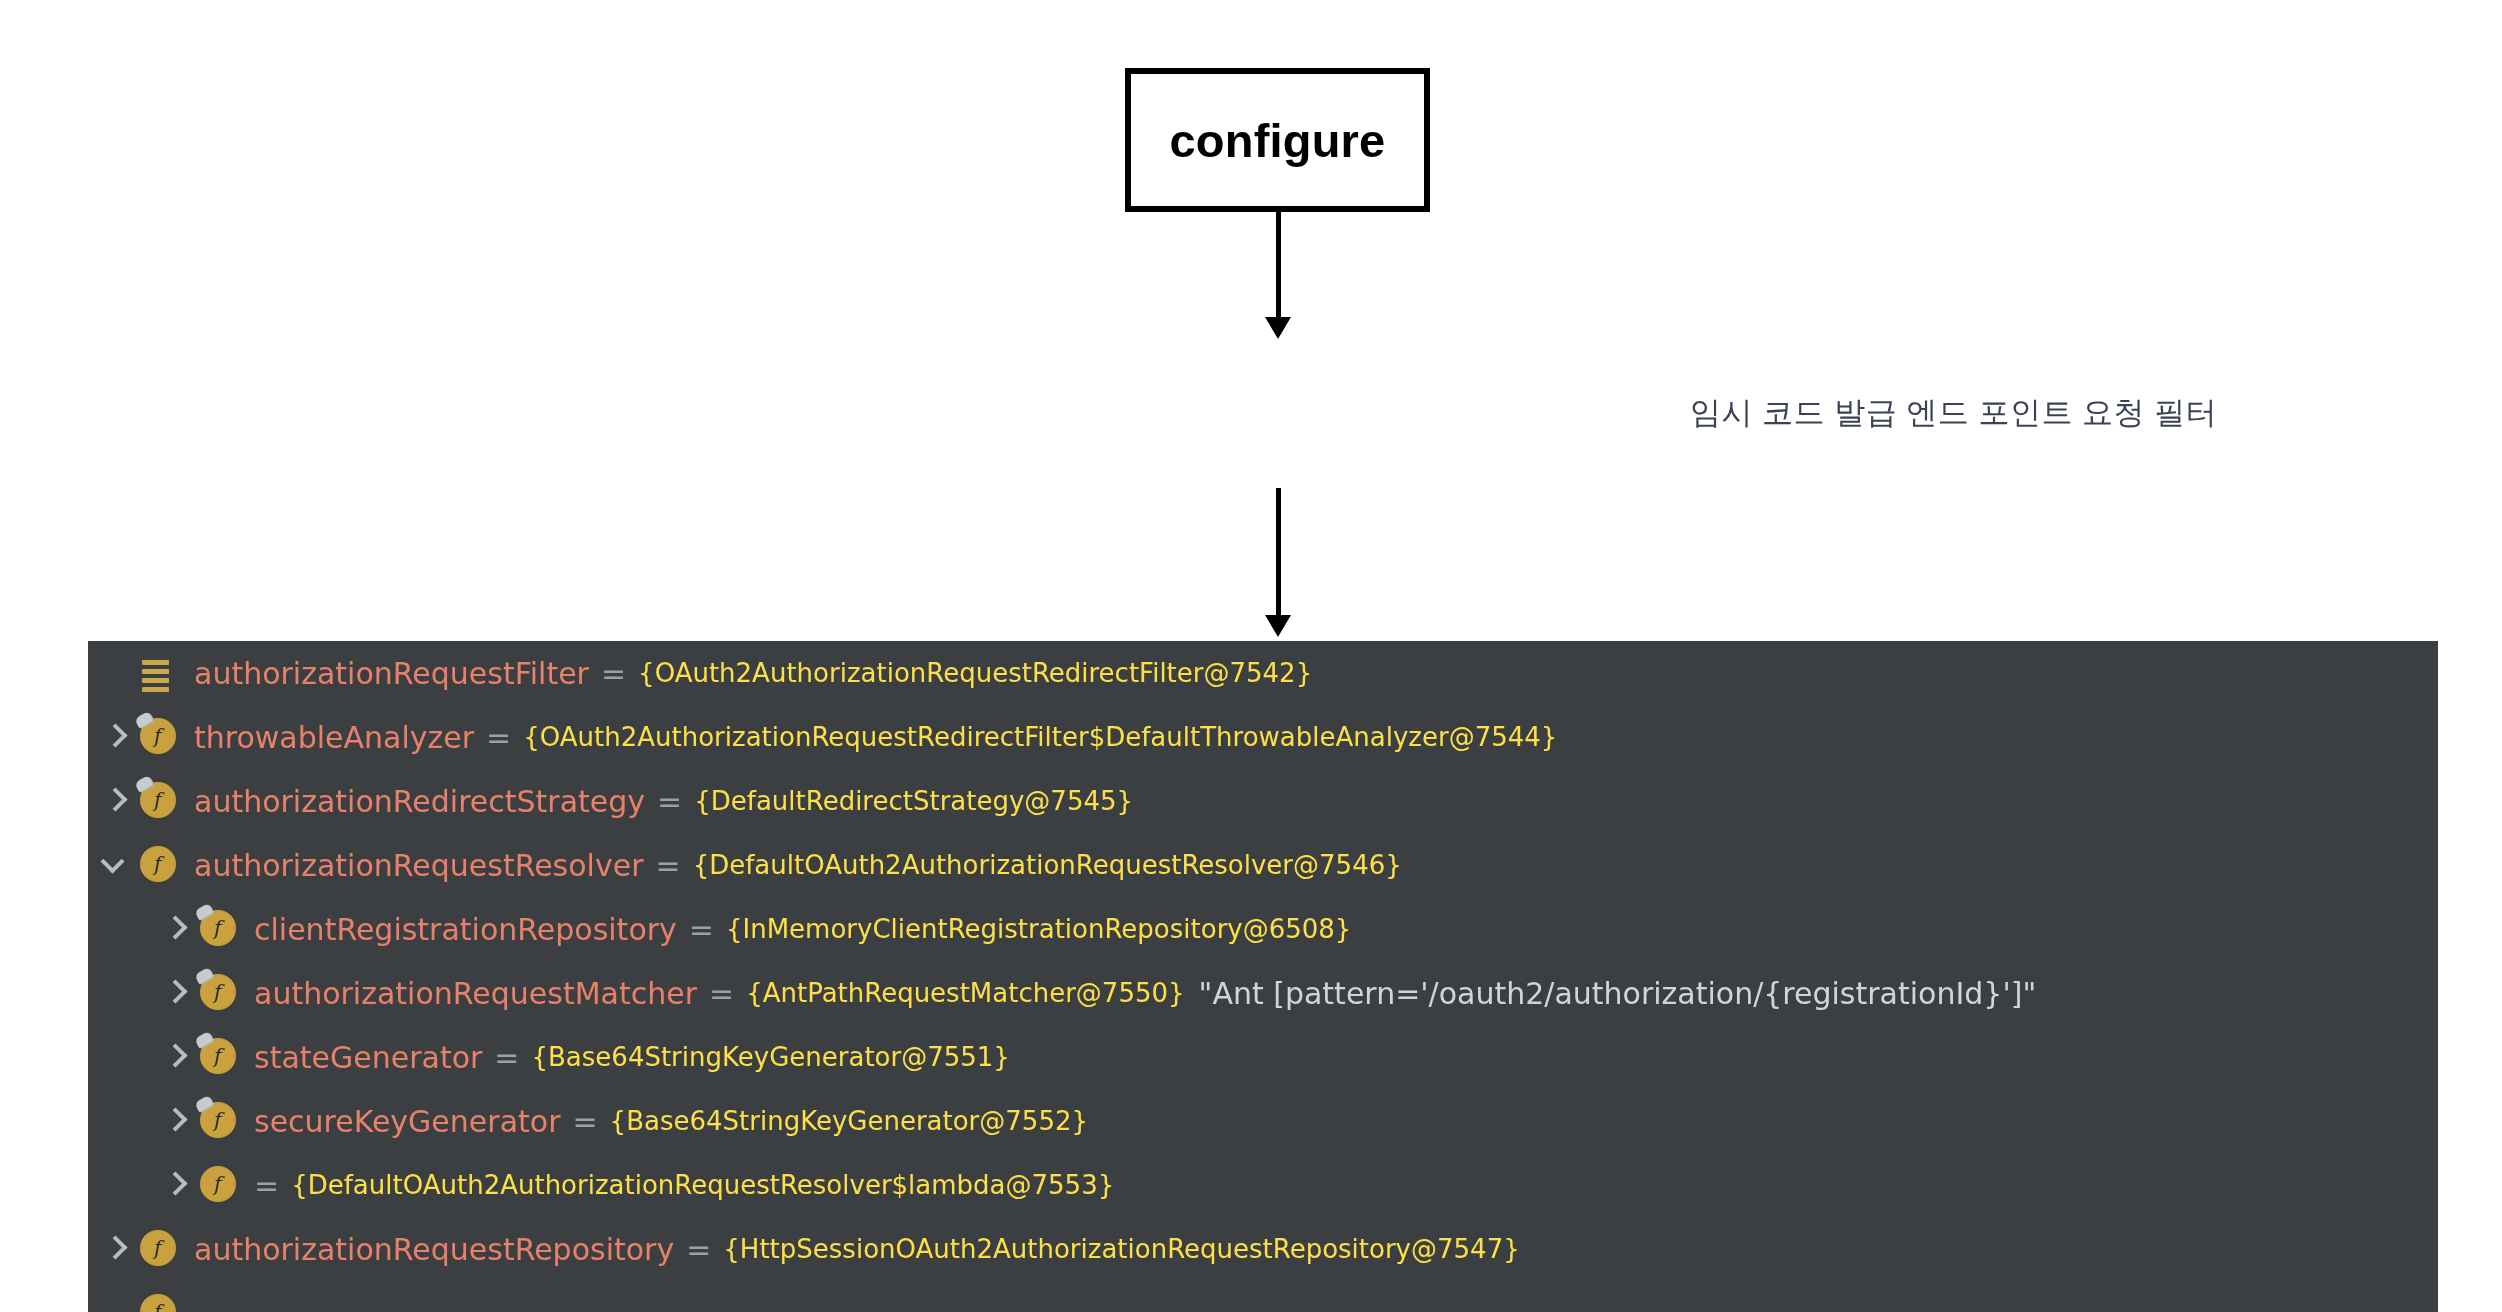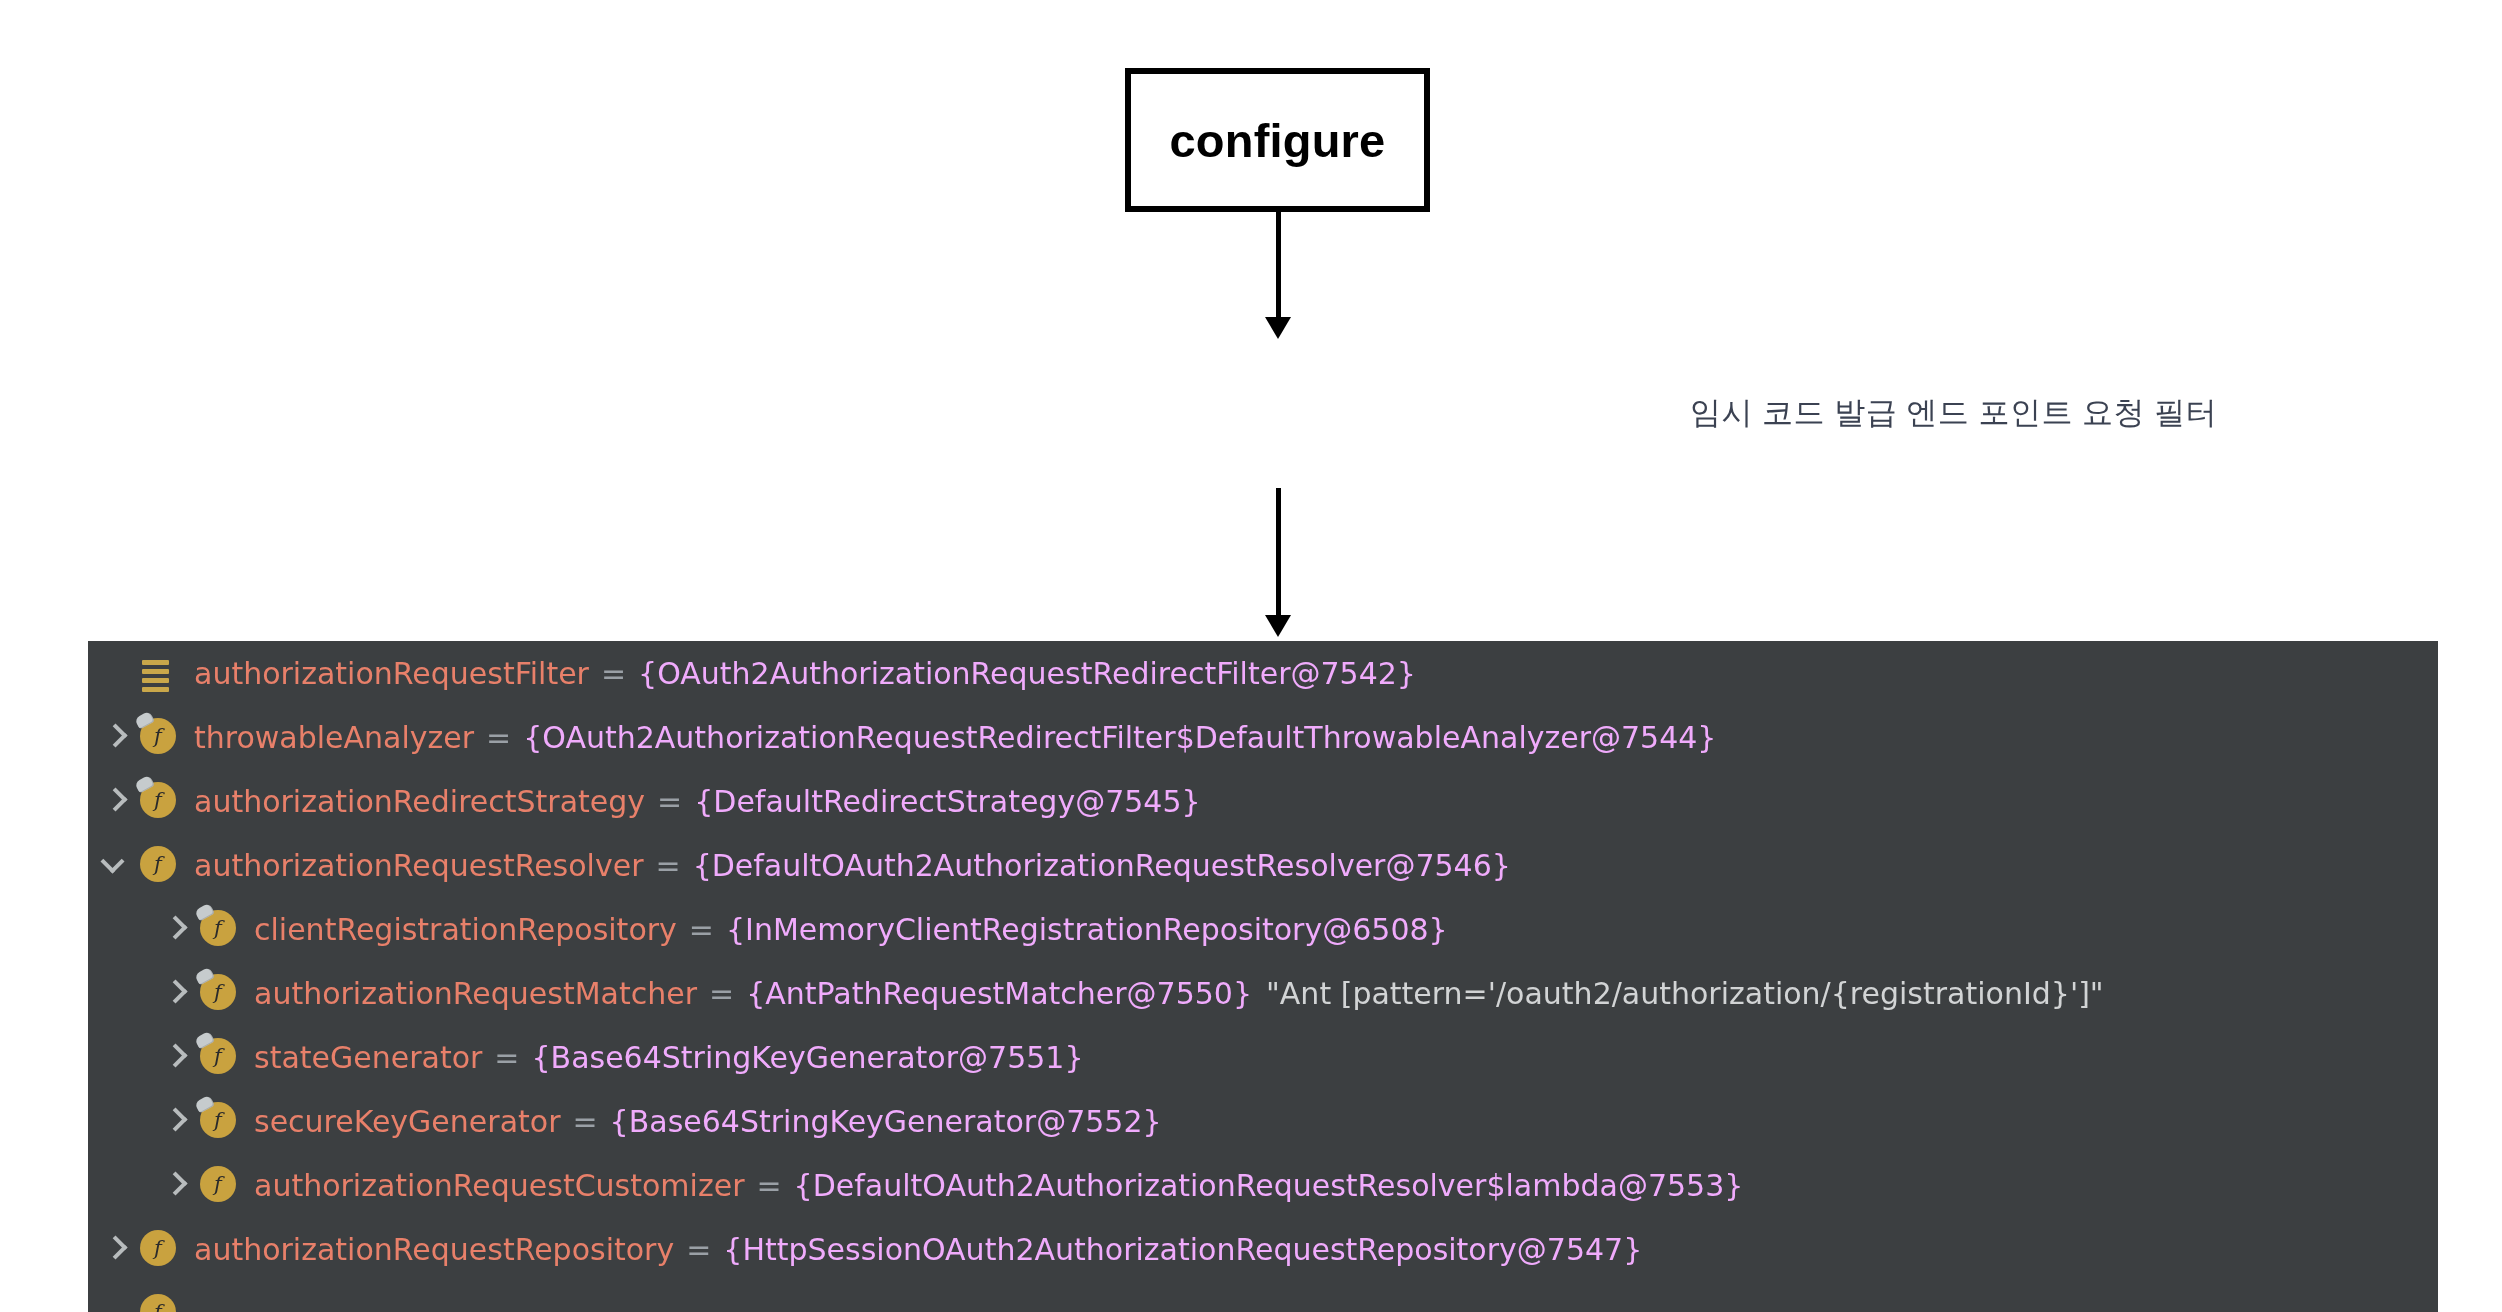--- a/index.html
+++ b/index.html
@@ -203,22 +203,22 @@
     color: #e8806a;
     font-size: 30px;
     margin-left: 12px;
   }
   .eq {
     color: #9aa0a6;
     font-size: 30px;
     margin: 0 12px;
   }
   .var-value {
-    color: #f0abfc;
-    font-size: 30px;
+    color: #fde047;
+    font-size: 26px;
   }
   .var-string {
     color: #d2d4d5;
     font-size: 30px;
     margin-left: 14px;
   }
 </style>
 </head>
 <body>
 
@@ -320,21 +320,20 @@
       </span>
       <span class="var-name">secureKeyGenerator</span>
       <span class="eq">=</span>
       <span class="var-value">{Base64StringKeyGenerator@7552}</span>
     </div>
     <div class="dbg-row indent-2">
       <span class="chevron collapsed"></span>
       <span class="icon-slot">
         <span class="icon-field">f</span>
       </span>
-      <span class="var-name">authorizationRequestCustomizer</span>
       <span class="eq">=</span>
       <span class="var-value">{DefaultOAuth2AuthorizationRequestResolver$lambda@7553}</span>
     </div>
     <div class="dbg-row indent-1">
       <span class="chevron collapsed"></span>
       <span class="icon-slot">
         <span class="icon-field">f</span>
       </span>
       <span class="var-name">authorizationRequestRepository</span>
       <span class="eq">=</span>

